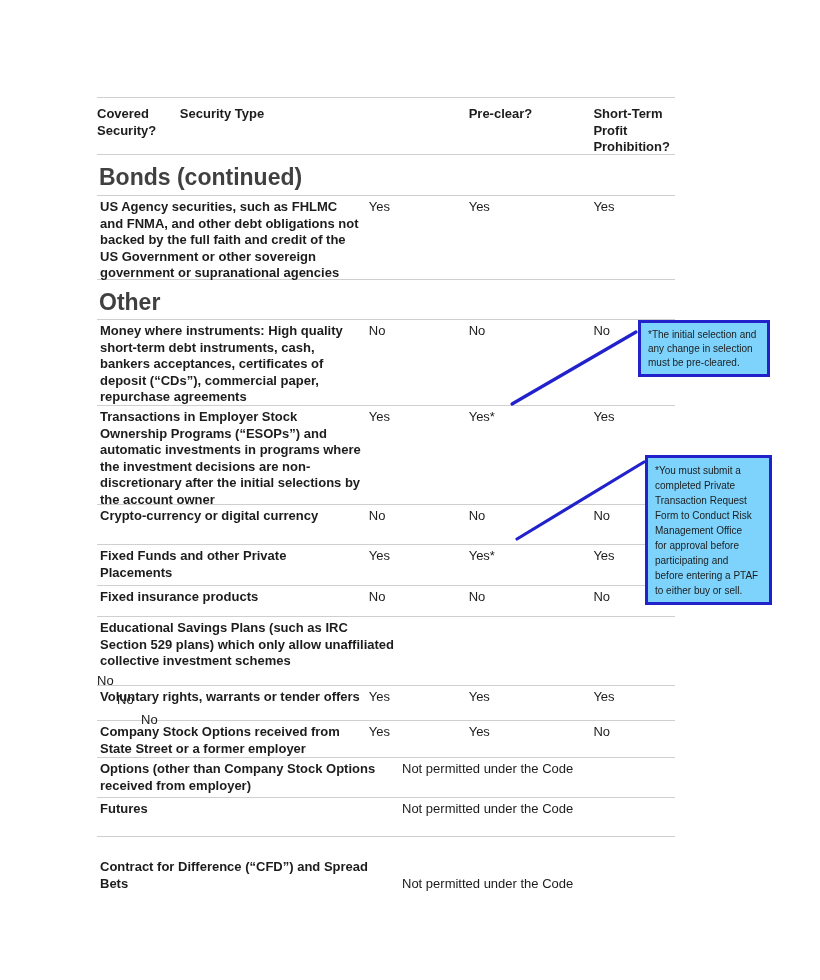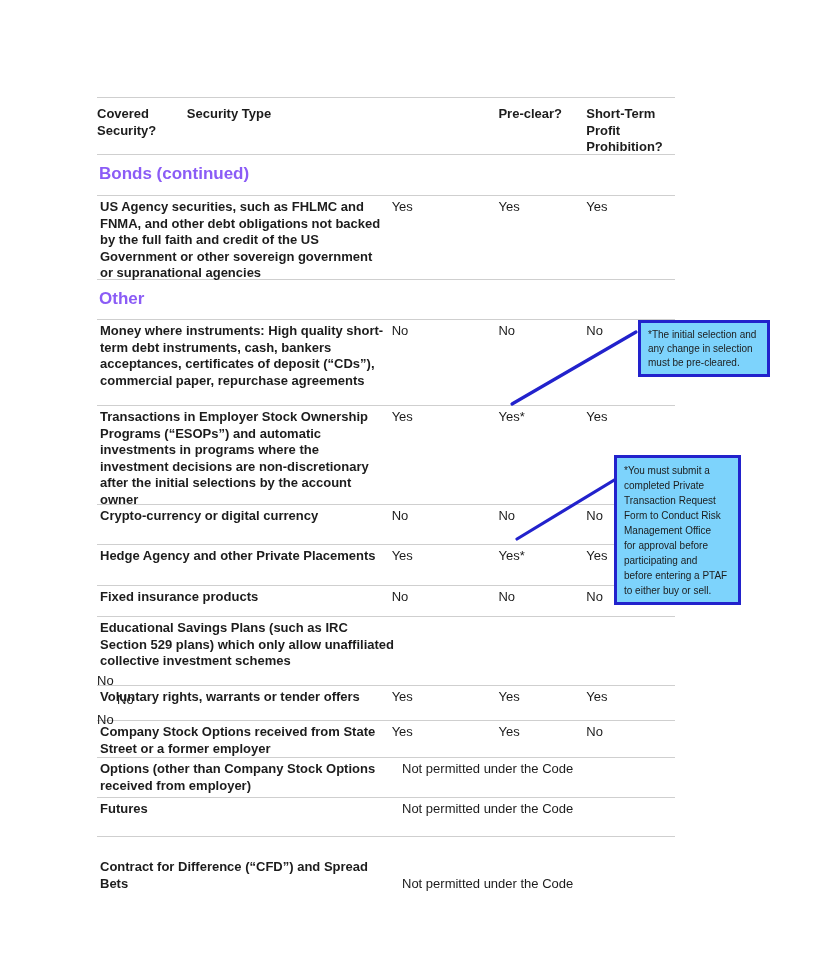--- a/index.html
+++ b/index.html
@@ -13,39 +13,39 @@
     border-top:1px solid #cfcfcf;
   }
   .trow{
     display:flex;box-sizing:border-box;border-bottom:1px solid #cfcfcf;
     align-items:flex-start;overflow:visible;
   }
   .c{box-sizing:border-box;font-size:13px;line-height:16.5px;padding-top:3px;}
   .c1{width:305px;padding-left:3px;padding-right:8px;font-weight:bold;}
   .c2{width:90px;}
   .c3{width:91px;margin-left:20px;}
-  .c4{width:92px;}
+  .c4{width:92px;margin-left:44px;}
   .thead{height:57px;}
   .thead .c{font-weight:bold;padding-top:8px;}
   .heading-row{box-sizing:border-box;border-bottom:1px solid #cfcfcf;}
   .heading-row .heading-text{
     display:block;padding-top:9px;padding-left:2px;
-    font-size:17px;font-weight:bold;color:#8b5cf6;letter-spacing:0px;
+    font-size:23px;font-weight:bold;color:#404040;letter-spacing:0px;
   }
   .span-cell{width:273px !important;font-weight:normal;}
   
   .connector-overlay{position:absolute;left:0;top:0;width:820px;height:980px;pointer-events:none;}
   
   .callout{
     position:absolute;box-sizing:border-box;background:#7dd3fc;
     border:3px solid #2222cc;white-space:pre-line;
     font-size:10px;color:#1c1c1c;padding:5px 5px 3px 7px;
   }
   .callout-1{left:638px;top:320px;width:132px;height:57px;line-height:14px;}
-  .callout-2{left:614px;top:455px;width:127px;height:150px;line-height:15px;}
+  .callout-2{left:645px;top:455px;width:127px;height:150px;line-height:15px;}
 </style>
 </head>
 <body>
 
 <div class="page">
 
   <div class="sec-table">
     <div class="trow thead">
       <div class="c c2">Covered Security?</div>
       <div class="c c1">Security Type</div>
@@ -77,21 +77,21 @@
     <div class="c c3">Yes*</div>
     <div class="c c4">Yes</div>
   </div>
         <div class="trow" style="height: 40px;">
     <div class="c c1">Crypto-currency or digital currency</div>
     <div class="c c2">No</div>
     <div class="c c3">No</div>
     <div class="c c4">No</div>
   </div>
         <div class="trow" style="height: 41px;">
-    <div class="c c1">Hedge Agency and other Private Placements</div>
+    <div class="c c1">Fixed Funds and other Private Placements</div>
     <div class="c c2">Yes</div>
     <div class="c c3">Yes*</div>
     <div class="c c4">Yes</div>
   </div>
         <div class="trow" style="height: 31px;">
     <div class="c c1">Fixed insurance products</div>
     <div class="c c2">No</div>
     <div class="c c3">No</div>
     <div class="c c4">No</div>
   </div>

